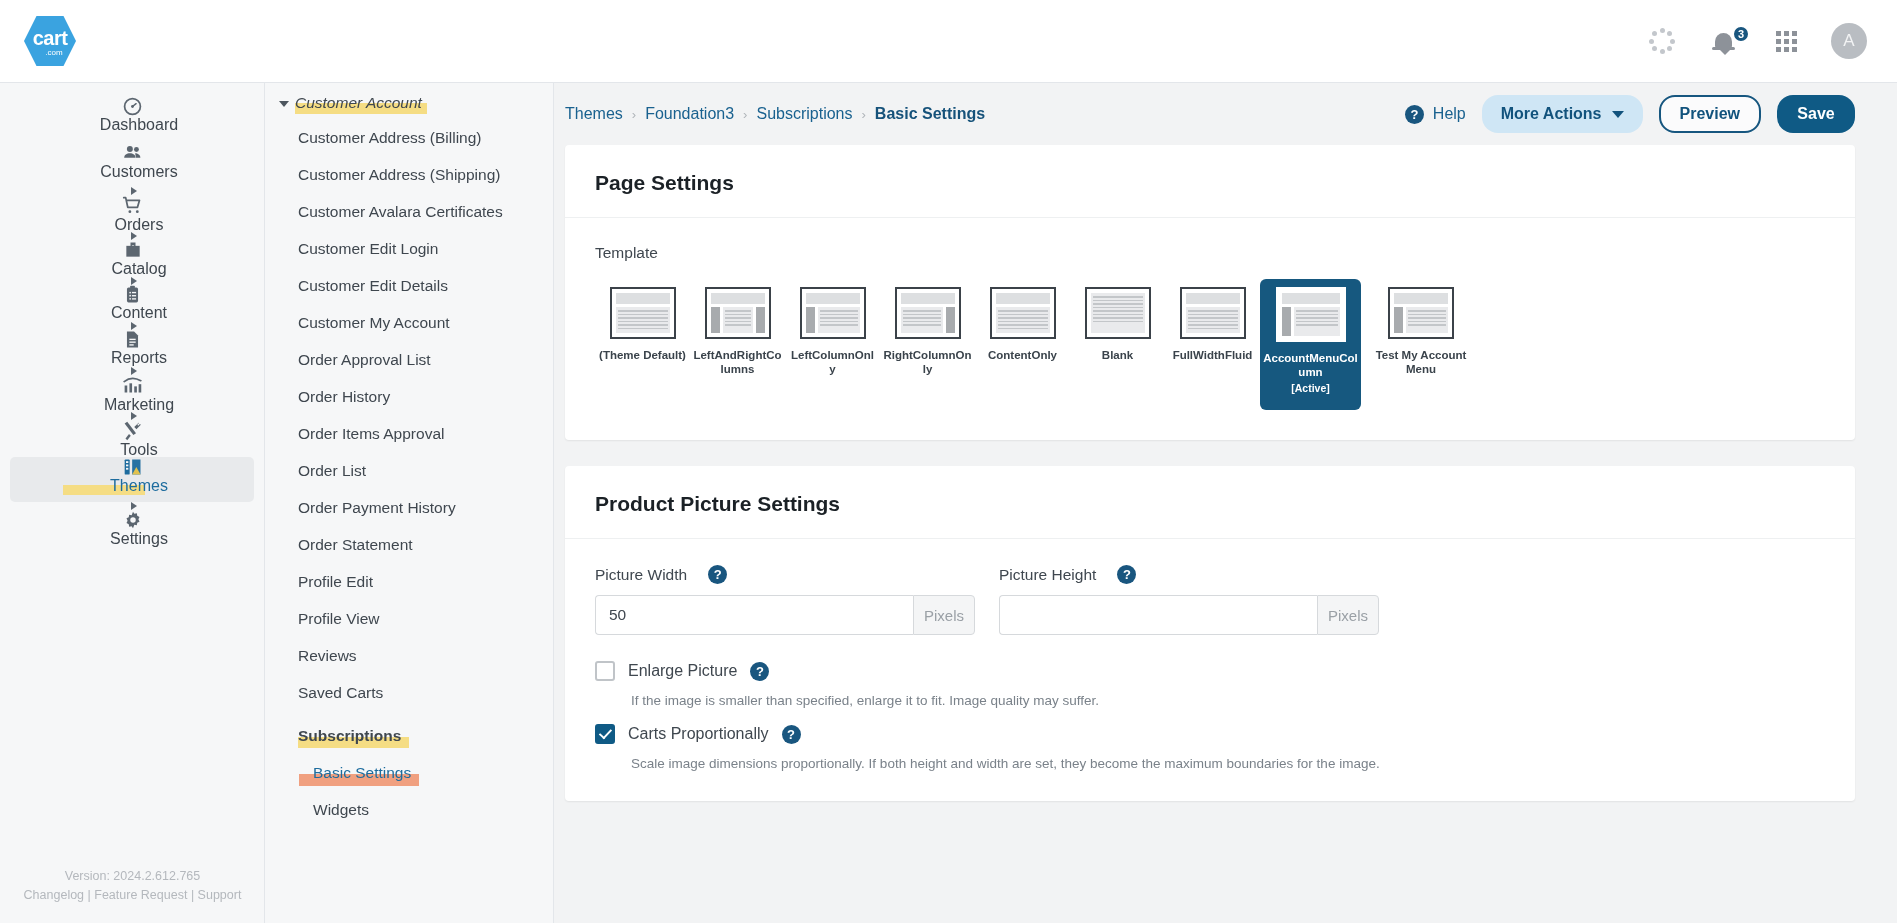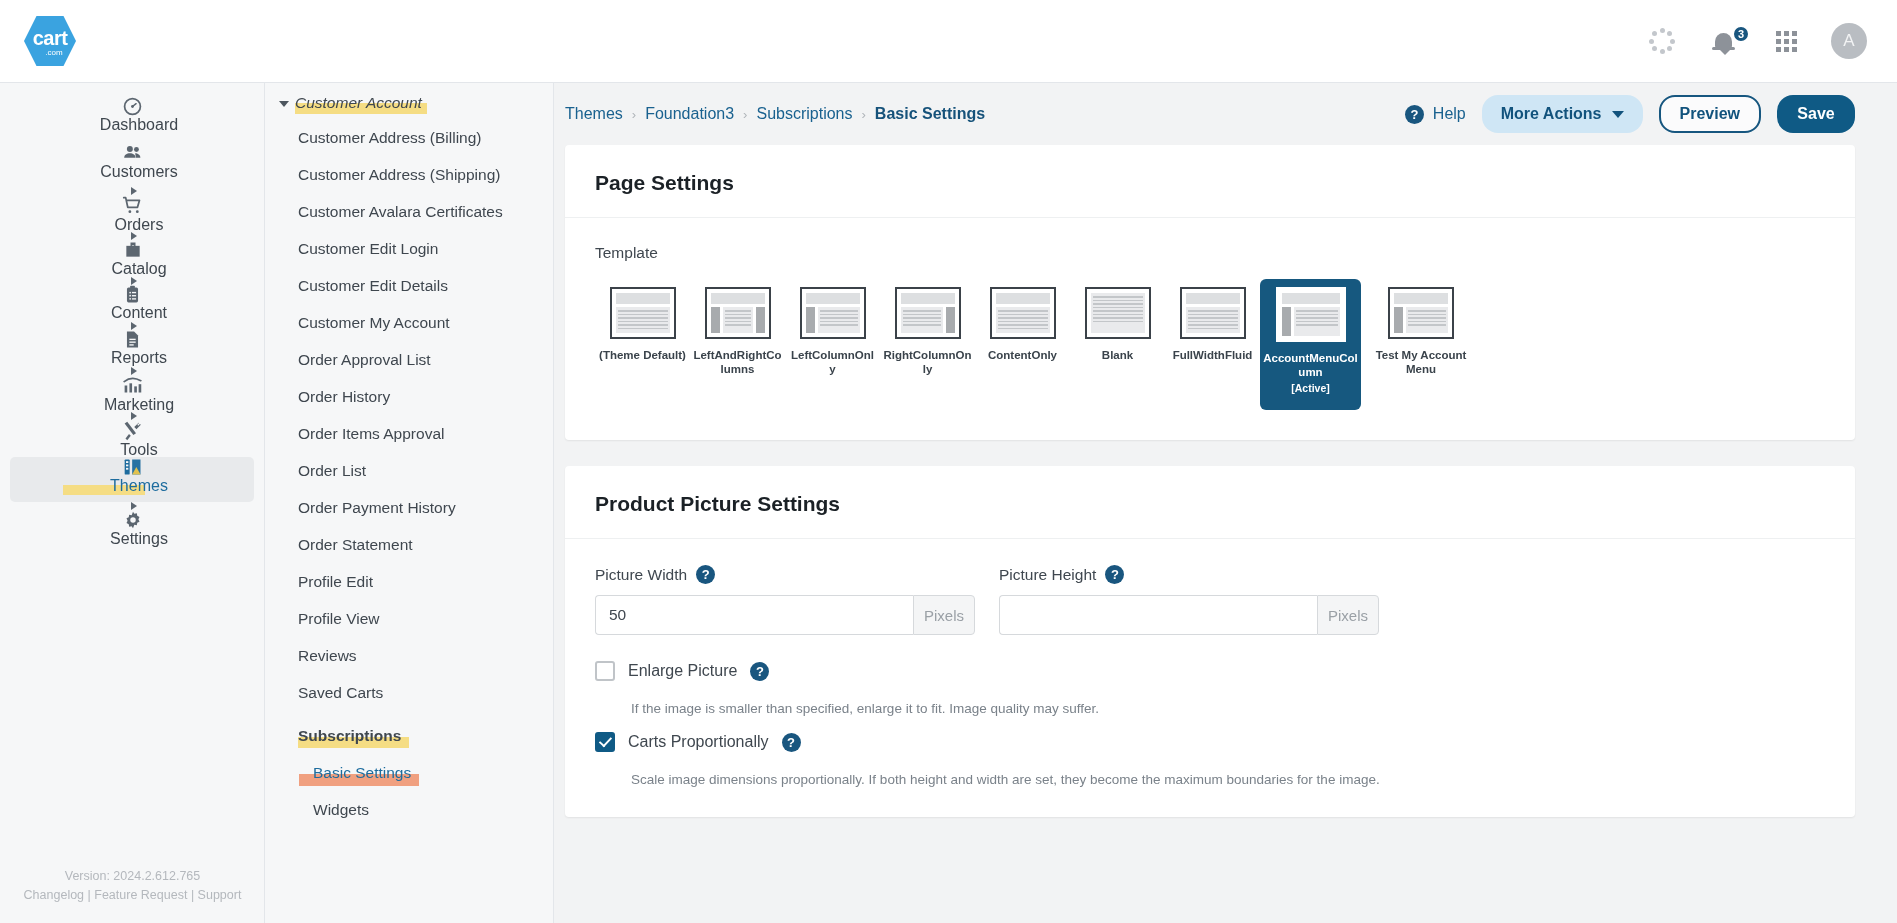--- a/index.html
+++ b/index.html
@@ -219,21 +219,21 @@
   .th-line { height: 1.5px; background: #c3c6c9; }
   .tpl-name {
     margin-top: 9px; font-size: 11.5px; font-weight: bold; color: #3a434b;
     line-height: 14px; word-break: break-word;
   }
   .tpl.active .tpl-name { color: #ffffff; }
   .tpl-active-tag { font-size: 10.5px; font-weight: bold; color: #ffffff; margin-top: 3px; }
 
   .two-col { display: flex; gap: 24px; }
   .col { flex: 1; max-width: 380px; }
-  .lbl-row { display: flex; align-items: center; gap: 9px; margin-bottom: 11px; }
+  .lbl-row { display: flex; align-items: center; gap: 21px; margin-bottom: 11px; }
   .lbl-row span.t { font-size: 15.5px; color: #3f474f; }
   .input-group { display: flex; height: 40px; }
   .input-group input {
     flex: 1; border: 1px solid #d6d9dc; border-right: none;
     border-radius: 4px 0 0 4px; padding: 0 13px; font-size: 15.5px;
     color: #3f474f; font-family: "Liberation Sans", sans-serif;
     outline: none; background: #fff; min-width: 0;
   }
   .input-suffix {
     width: 62px; border: 1px solid #d6d9dc; border-radius: 0 4px 4px 0;
@@ -247,21 +247,21 @@
     background: #fff; display: flex; align-items: center; justify-content: center;
     cursor: pointer; flex: none;
   }
   .chk.checked { background: #0f5a85; border-color: #0f5a85; }
   .chk.checked:after {
     content: ""; width: 5px; height: 10px; border: solid #fff;
     border-width: 0 2.5px 2.5px 0; transform: rotate(43deg) translate(-1px,-1px);
   }
   .chk-label { font-size: 16px; color: #3f474f; }
   .chk-help {
-    margin-left: 36px; margin-top: 20px; font-size: 13.5px; color: #7a828a;
+    margin-left: 36px; margin-top: 12px; font-size: 13.5px; color: #7a828a;
   }
 
   .icon-svg { display: block; }
 </style>
 </head>
 <body>
 
 <div class="app">
 
   <div class="topbar">

